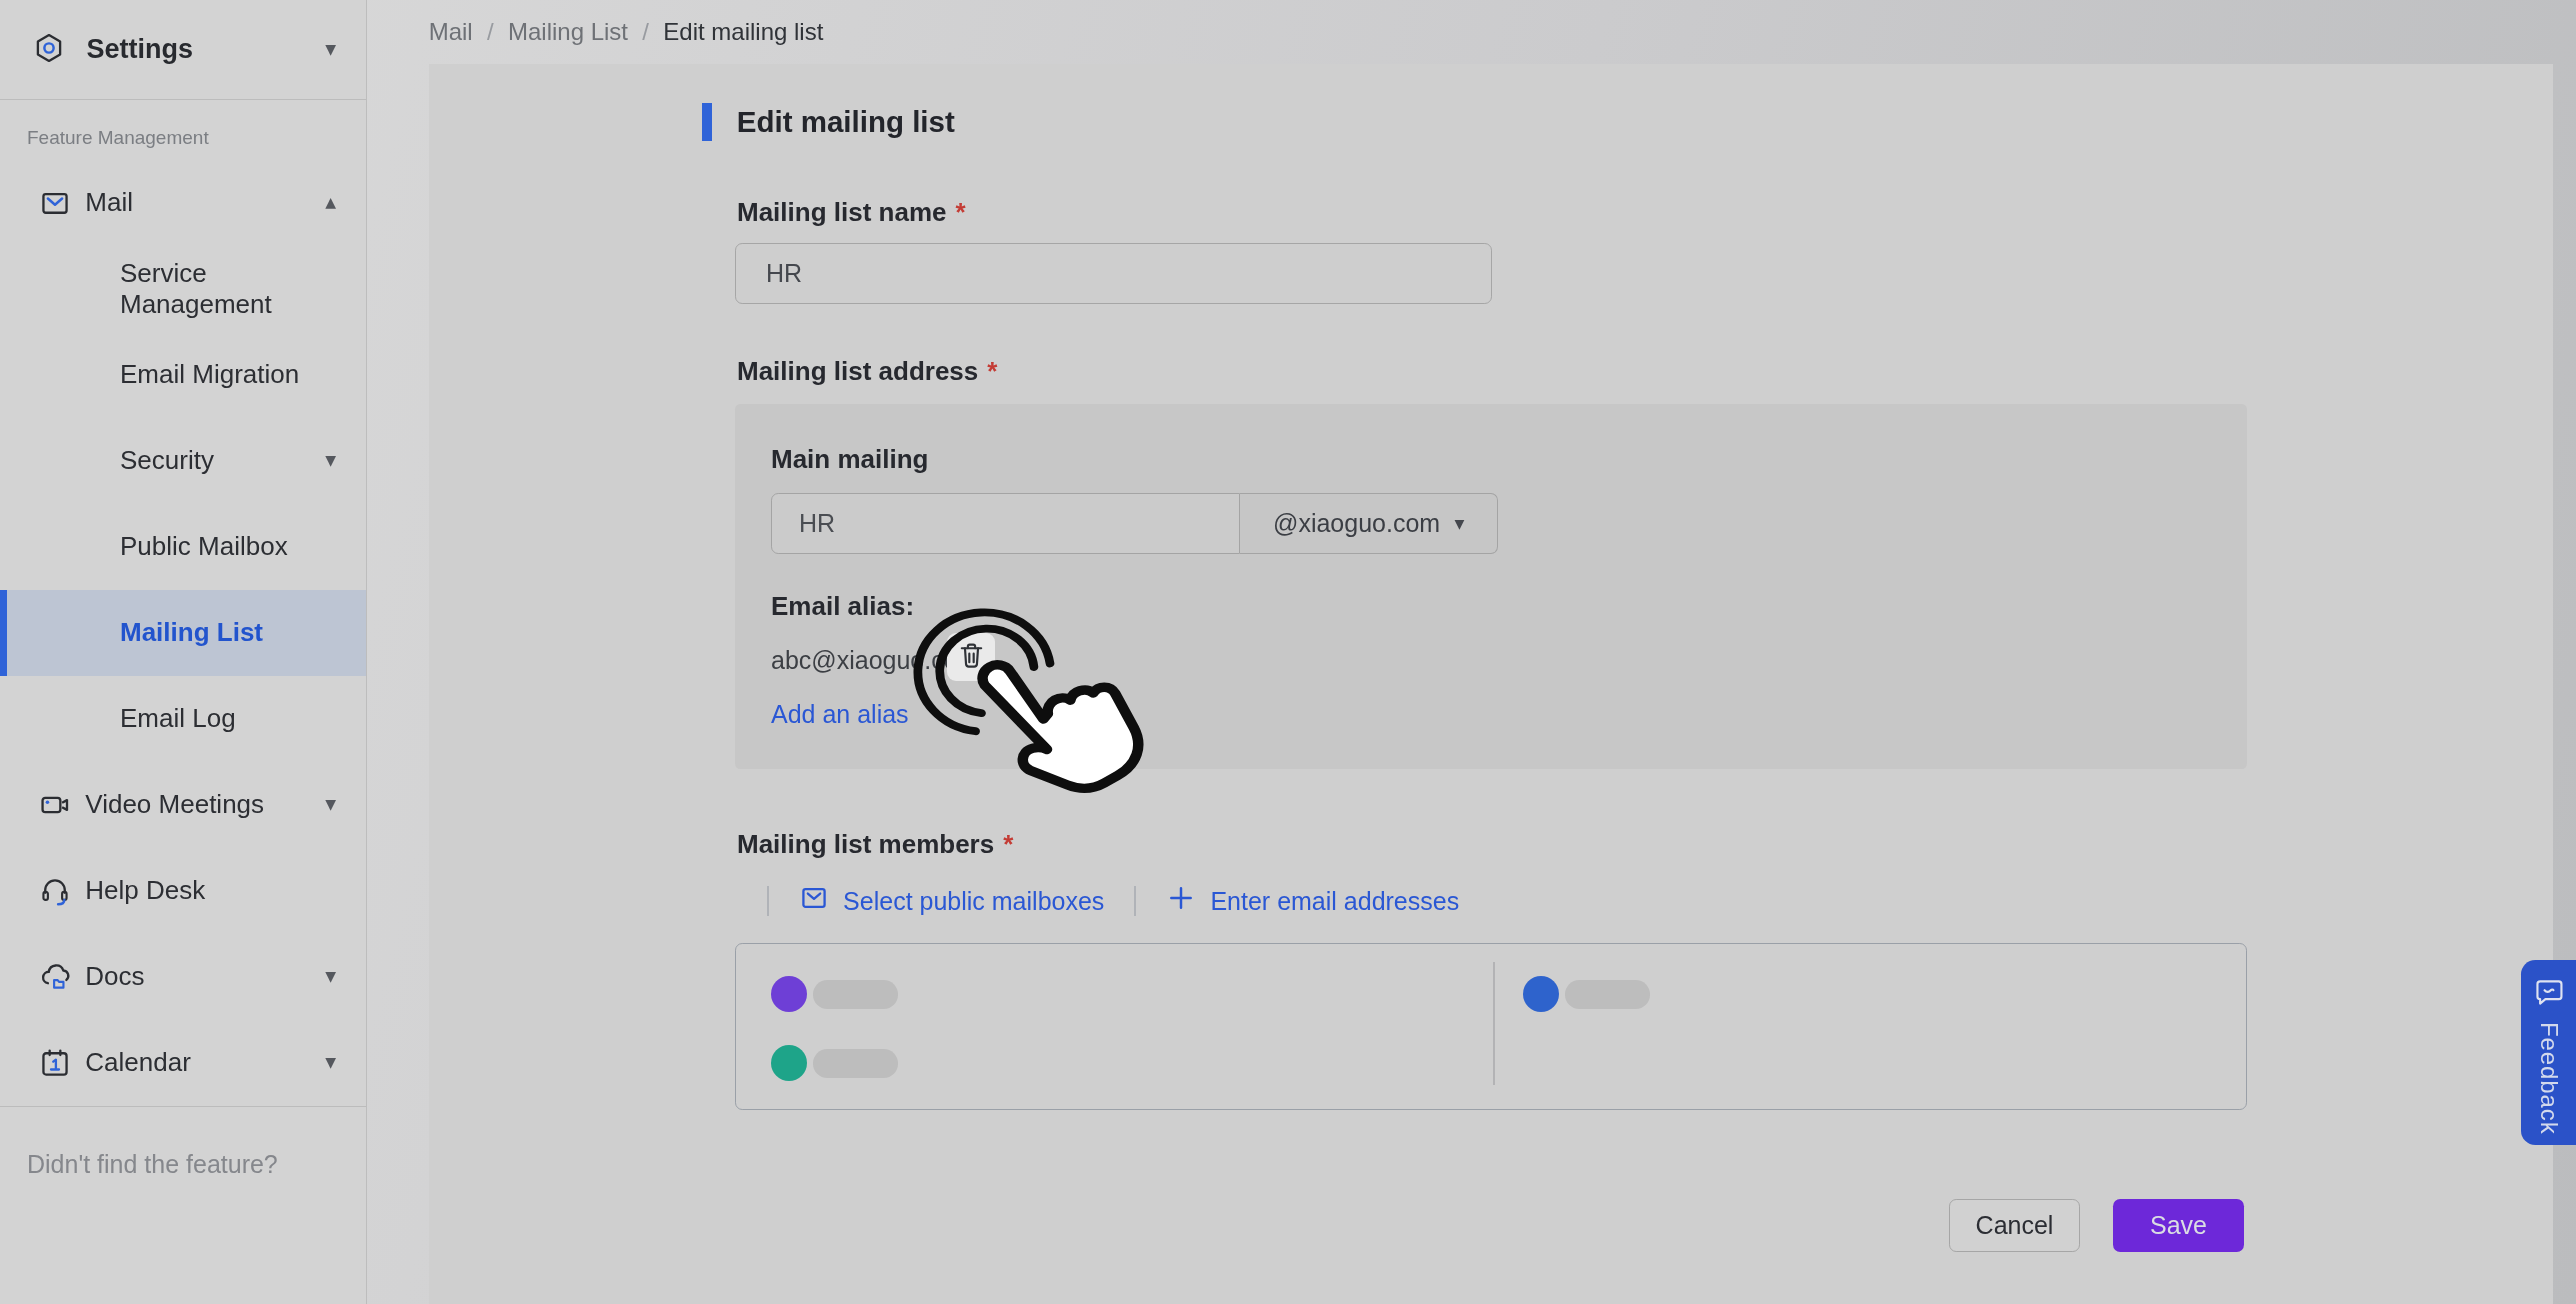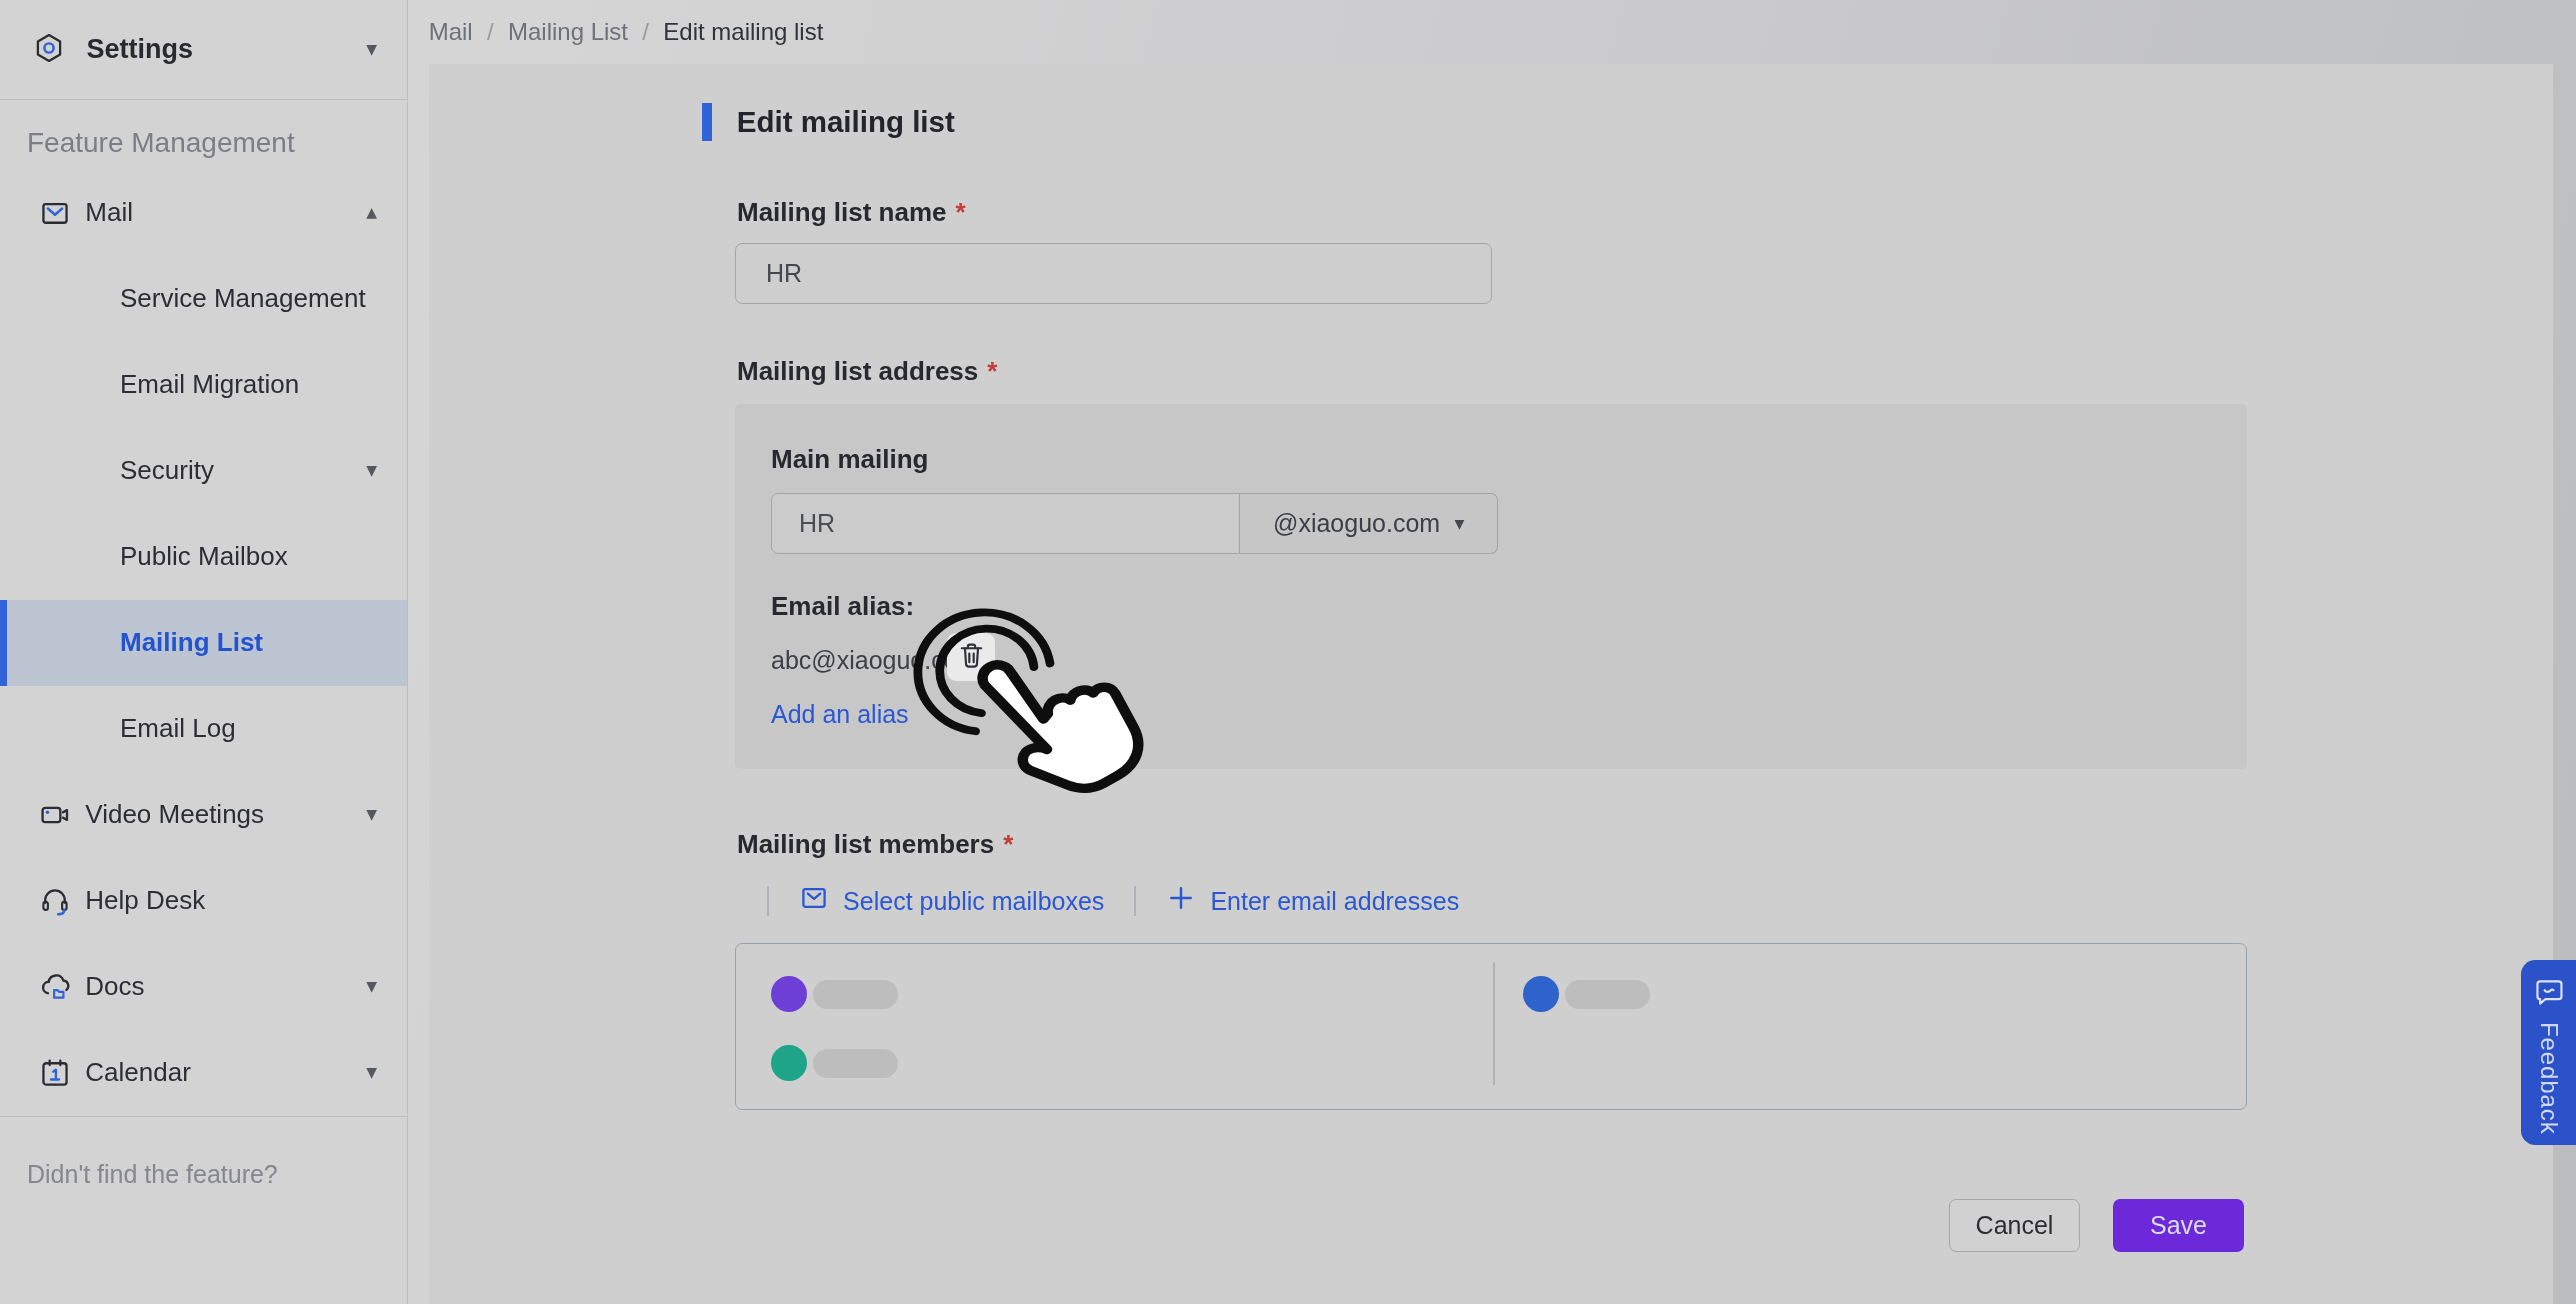--- a/index.html
+++ b/index.html
@@ -1,27 +1,27 @@
 <!DOCTYPE html>
 <html style="font-size:14.3px"><head>
 <meta charset="utf-8">
 <style>
   html,body{margin:0;padding:0;background:#b9babc;}
   .app{position:relative;width:2576px;height:1304px;overflow:hidden;
        font-family:"Liberation Sans","DejaVu Sans",sans-serif;
        background:linear-gradient(105deg,#dadada 0%,#cbcbcd 55%,#bbbcbe 100%);}
 
   
-  .sidebar{position:absolute;left:0;top:0;width:408px;height:1304px;background:#d3d3d3;
+  .sidebar{position:absolute;left:0;top:0;width:367px;height:1304px;background:#d3d3d3;
            border-right:0.9px solid #bdbdbd;box-sizing:border-box;}
   .sb-header{height:100px;display:flex;align-items:center;padding:0 30px 0 33px;
              border-bottom:0.9px solid #bcbcbc;box-sizing:border-box;}
   .sb-header-label{font-size:27px;font-weight:600;color:#282a2f;margin-left:21.5px;}
   .caret{margin-left:auto;font-size:21.5px;color:#55585e;line-height:1;}
-  .sb-cat{padding:27px 0 10.7px 27px;font-size:28px;color:#7b7e83;}
+  .sb-cat{padding:27px 0 10.7px 27px;font-size:19px;color:#7b7e83;}
   .sb-row{position:relative;height:86px;display:flex;align-items:center;
           padding:0 30px 0 39px;font-size:26px;color:#2c2e33;cursor:pointer;box-sizing:border-box;}
   .sb-row .sb-ic{width:32px;height:32px;margin-right:14.3px;flex:none;}
   .sb-row.sub{padding-left:120px;}
   .sb-row.selected{background:#bdc5d3;color:#2254cd;font-weight:700;}
   .sb-row.selected::before{content:"";position:absolute;left:0;top:0;bottom:0;width:7.2px;background:#2f63d8;}
   .sb-bottom{margin-top:0;border-top:0.9px solid #bcbcbc;padding:43px 0 0 27px;
              font-size:25px;color:#85878c;}
 
   

